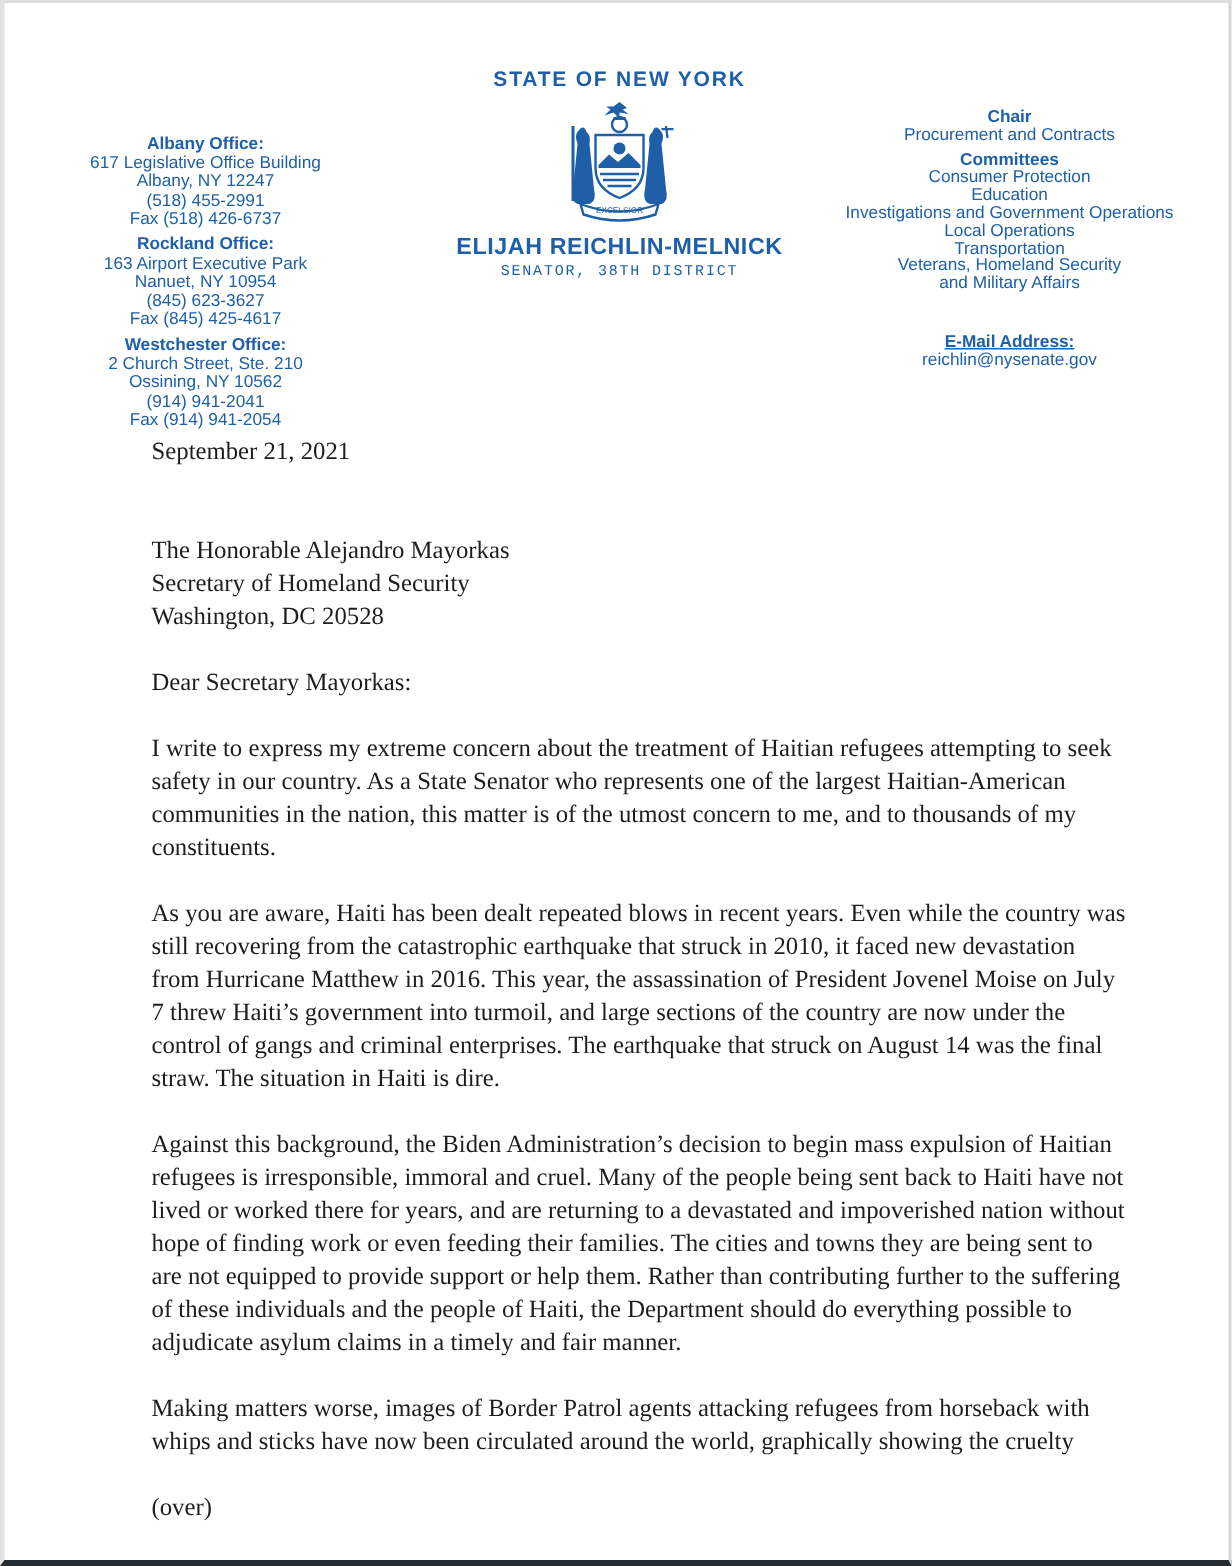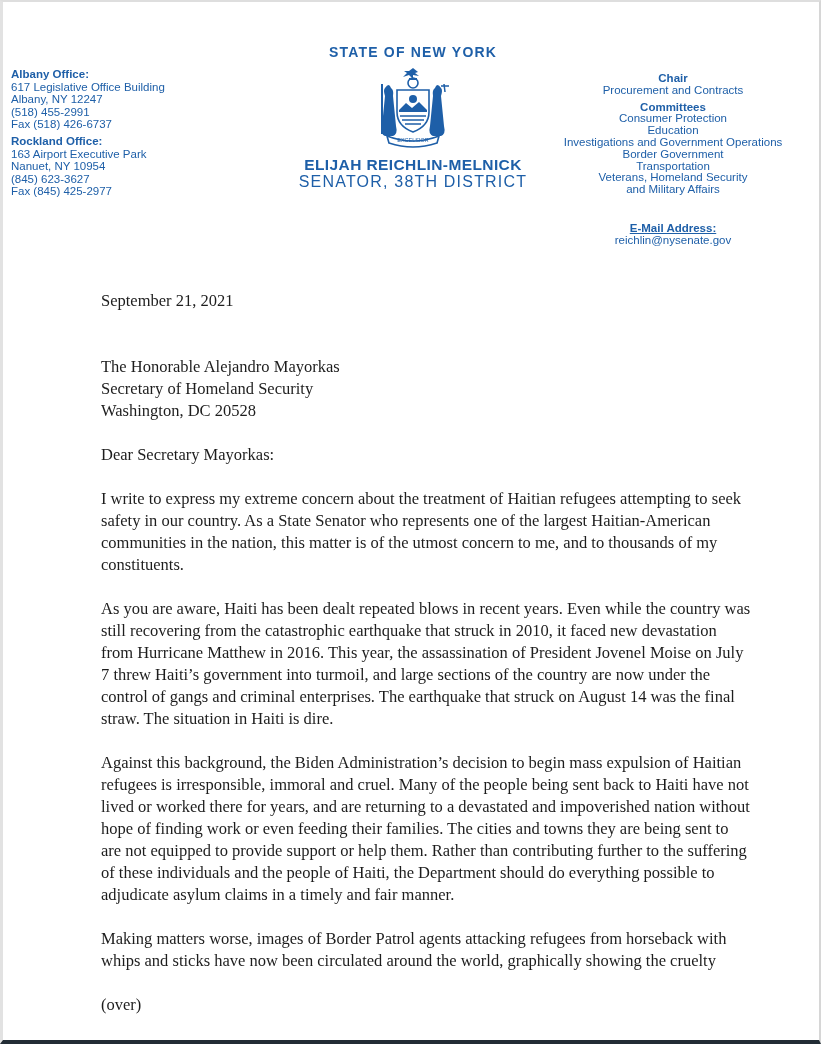--- a/index.html
+++ b/index.html
@@ -11,34 +11,34 @@
     border-top:2px solid #dedede;
     border-left:3px solid #e2e2e2;
     border-right:2px solid #d6d6d6;
     border-bottom:4px solid #222c35;
     overflow:hidden;
     font-family:"Liberation Sans", sans-serif;
   }
   
   .lh{color:#1e5fa8;}
   .lh-left{
-    position:absolute;left:8px;top:62px;width:252px;
-    text-align:left;font-size:11.5px;line-height:12.6px;
+    position:absolute;left:8px;top:84px;width:252px;
+    text-align:center;font-size:11.5px;line-height:12.6px;
   }
   .office{margin-bottom:4px;}
   .office-name{font-weight:bold;margin-top:4px;}
   .lh-center{
     position:absolute;left:278px;top:42px;width:264px;
     text-align:center;
   }
   .senate-line1{font-weight:bold;font-size:14px;letter-spacing:1.2px;line-height:17px;}
   .senate-line2{font-weight:bold;font-size:14px;letter-spacing:1.2px;line-height:17px;}
   .seal-wrap{margin:5px auto 4px auto;width:104px;height:86px;}
   .senator-name{font-weight:bold;font-size:15.5px;letter-spacing:.4px;line-height:18px;margin-top:2px;}
-  .senator-district{font-size:16px;letter-spacing:1.2px;line-height:15px;}
+  .senator-district{font-size:10px;letter-spacing:1.2px;line-height:15px;font-family:Liberation Mono, monospace;}
   .lh-right{
     position:absolute;left:528px;top:66px;width:284px;
     text-align:center;font-size:11.5px;line-height:11.8px;
   }
   .lh-right .hd{font-weight:bold;margin-top:5px;}
   .email-block{margin-top:27px;}
   
   .letter{
     position:absolute;left:98px;top:288px;width:650px;
     font-family:"Liberation Serif", serif;
@@ -64,21 +64,28 @@
       <div>617 Legislative Office Building</div>
       <div>Albany, NY 12247</div>
       <div>(518) 455-2991</div>
       <div>Fax (518) 426-6737</div>
     </div>
     <div class="office">
       <div class="office-name">Rockland Office:</div>
       <div>163 Airport Executive Park</div>
       <div>Nanuet, NY 10954</div>
       <div>(845) 623-3627</div>
-      <div>Fax (845) 425-2977</div>
+      <div>Fax (845) 425-4617</div>
+    </div>
+    <div class="office">
+      <div class="office-name">Westchester Office:</div>
+      <div>2 Church Street, Ste. 210</div>
+      <div>Ossining, NY 10562</div>
+      <div>(914) 941-2041</div>
+      <div>Fax (914) 941-2054</div>
     </div>
   </div>
 
   <div class="lh lh-center">
     <div class="senate-line2">STATE OF NEW YORK</div>
     <div class="seal-wrap">
       <svg viewBox="0 0 104 86" width="104" height="86" aria-hidden="true">
 
         <path class="seal-blue" d="M52 2 l5 4 -3 1 4 3 -6 -1 0 4 -4 -4 -6 2 4 -4 -3 -2 5 0 z"></path>
         <circle class="seal-stroke" cx="52" cy="17" r="5"></circle>
@@ -103,21 +110,21 @@
     <div class="senator-district">SENATOR, 38TH DISTRICT</div>
   </div>
 
   <div class="lh lh-right">
     <div class="hd">Chair</div>
     <div>Procurement and Contracts</div>
     <div class="hd">Committees</div>
     <div>Consumer Protection</div>
     <div>Education</div>
     <div>Investigations and Government Operations</div>
-    <div>Border Government</div>
+    <div>Local Operations</div>
     <div>Transportation</div>
     <div>Veterans, Homeland Security</div>
     <div>and Military Affairs</div>
     <div class="email-block">
       <div class="hd" style="margin-top:0;text-decoration:underline;">E-Mail Address:</div>
       <div>reichlin@nysenate.gov</div>
     </div>
   </div>
 
   <div class="letter">

